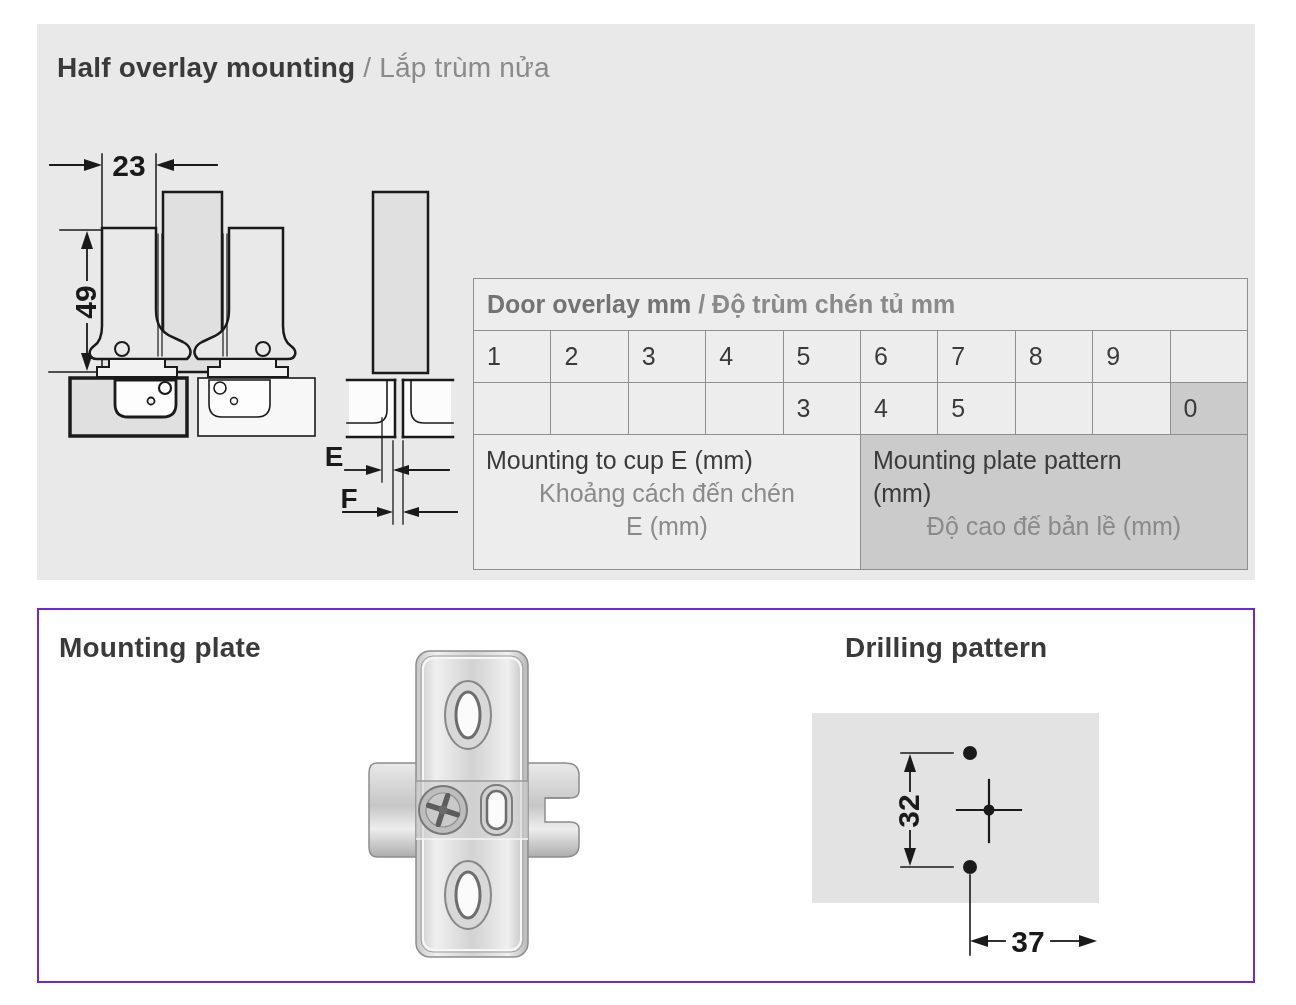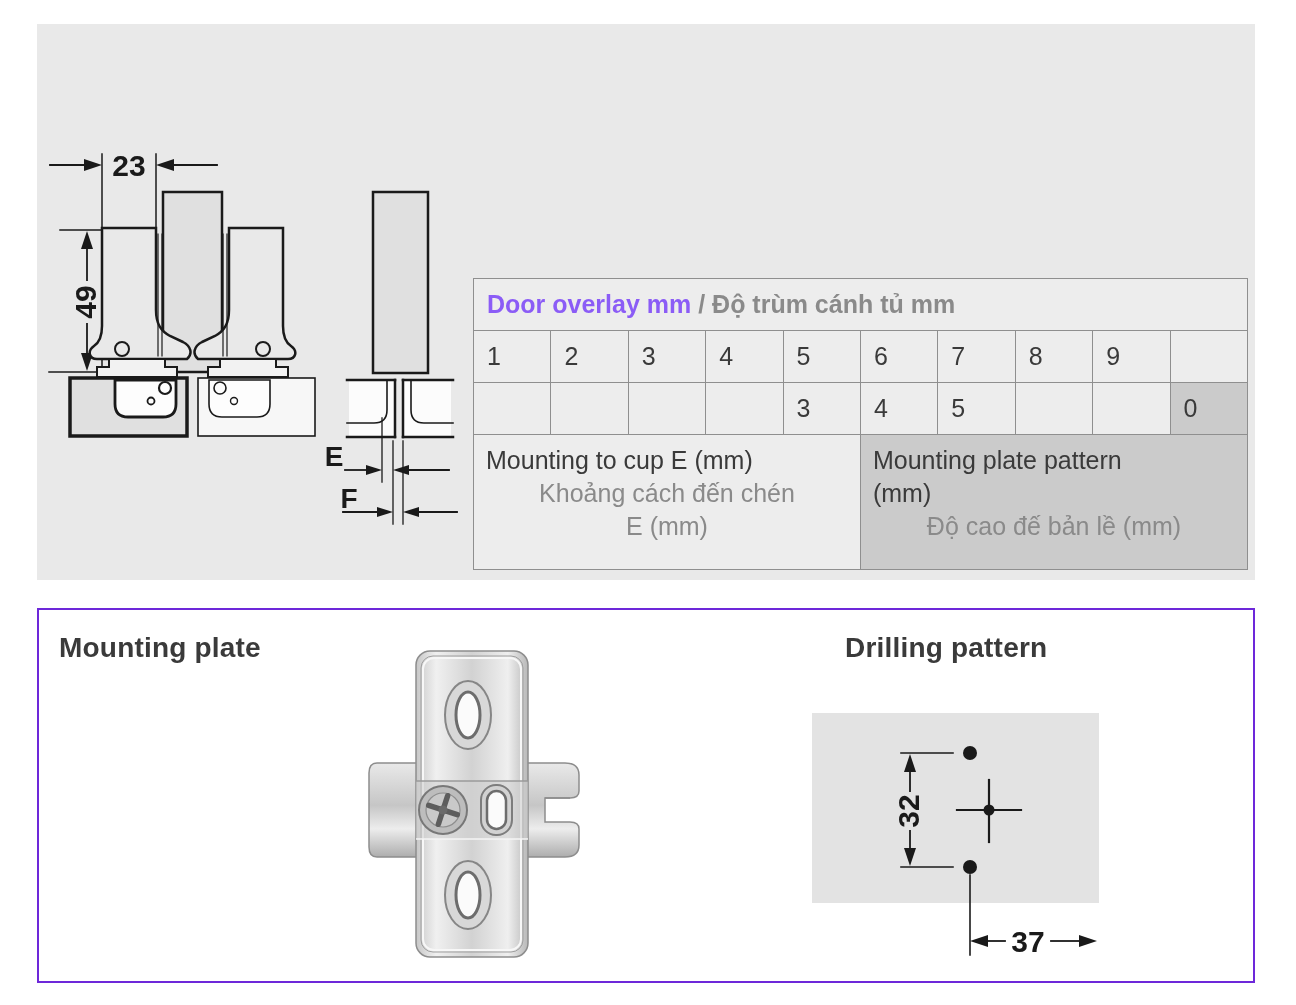--- a/index.html
+++ b/index.html
@@ -28,21 +28,21 @@
     position:absolute;left:436px;top:254px;width:775px;
     border-collapse:collapse;table-layout:fixed;
     font-size:25px;color:#3a3a3a;
   }
   .ov-table td,.ov-table th{
     border:1px solid #8f8f8f;background:#ededed;
     padding:0 0 0 13px;text-align:left;font-weight:normal;
     height:51px;vertical-align:middle;overflow:hidden;
   }
   .ov-table th.tbl-head{font-size:25px;}
-  .ov-table th.tbl-head .main{font-weight:bold;color:#8b5cf6;}
+  .ov-table th.tbl-head .main{font-weight:bold;color:#737373;}
   .ov-table th.tbl-head .sep,
   .ov-table th.tbl-head .sub{font-weight:bold;color:#8a8a8a;}
   .ov-table td.dark{background:#cbcbcb;}
   .ov-table td.foot{
     height:125px;vertical-align:top;padding:9px 12px 0 12px;
     line-height:33px;font-size:25px;
   }
   .ov-table td.foot .l-dark{color:#3a3a3a;display:block;}
   .ov-table td.foot .l-gray{color:#8a8a8a;display:block;text-align:center;}
 
@@ -52,20 +52,23 @@
 
   svg text{font-family:"Liberation Sans","DejaVu Sans",sans-serif;}
   .dimtxt{font-size:30px;font-weight:bold;fill:#1a1a1a;}
   .dimtxt-s{font-size:28px;font-weight:bold;fill:#1a1a1a;}
 </style>
 </head>
 <body>
 
 <div class="panel-top">
 
+  <div class="sec-title" style="left:20px;top:28px;">
+    <span>Half overlay mounting</span><span class="sep"> / </span><span class="sub">Lắp trùm nửa</span>
+  </div>
 
   <svg class="diagram-svg" width="440" height="400" viewBox="0 0 440 400">
     <g stroke="#1a1a1a" fill="none" stroke-linecap="square">
 
       <line x1="65" y1="20" x2="65" y2="256" stroke-width="1.5"></line>
       <line x1="119" y1="20" x2="119" y2="116" stroke-width="1.5"></line>
       <line x1="13" y1="31" x2="49" y2="31" stroke-width="1.8"></line>
       <path d="M65,31 L47,25 L47,37 Z" fill="#1a1a1a" stroke="none"></path>
       <line x1="136" y1="31" x2="180" y2="31" stroke-width="1.8"></line>
       <path d="M119,31 L137,25 L137,37 Z" fill="#1a1a1a" stroke="none"></path>
@@ -139,21 +142,21 @@
         <col style="width:10%">
       <col style="width:10%">
         <col style="width:10%">
         <col style="width:10%">
         <col style="width:10%">
       <col style="width:10%">
         <col style="width:10%">
     </colgroup>
     <tbody>
         <tr>
-      <th class="tbl-head" colspan="10"><span class="main">Door overlay mm</span><span class="sep"> / </span><span class="sub">Độ trùm cánh tủ mm</span></th>
+      <th class="tbl-head" colspan="10"><span class="main">Door overlay mm</span><span class="sep"> / </span><span class="sub">Độ trùm chén tủ mm</span></th>
     </tr>
     <tr>
       <td>1</td>
       <td>2</td>
       <td>3</td>
       <td>4</td>
       <td>5</td>
       <td>6</td>
       <td>7</td>
       <td>8</td>

